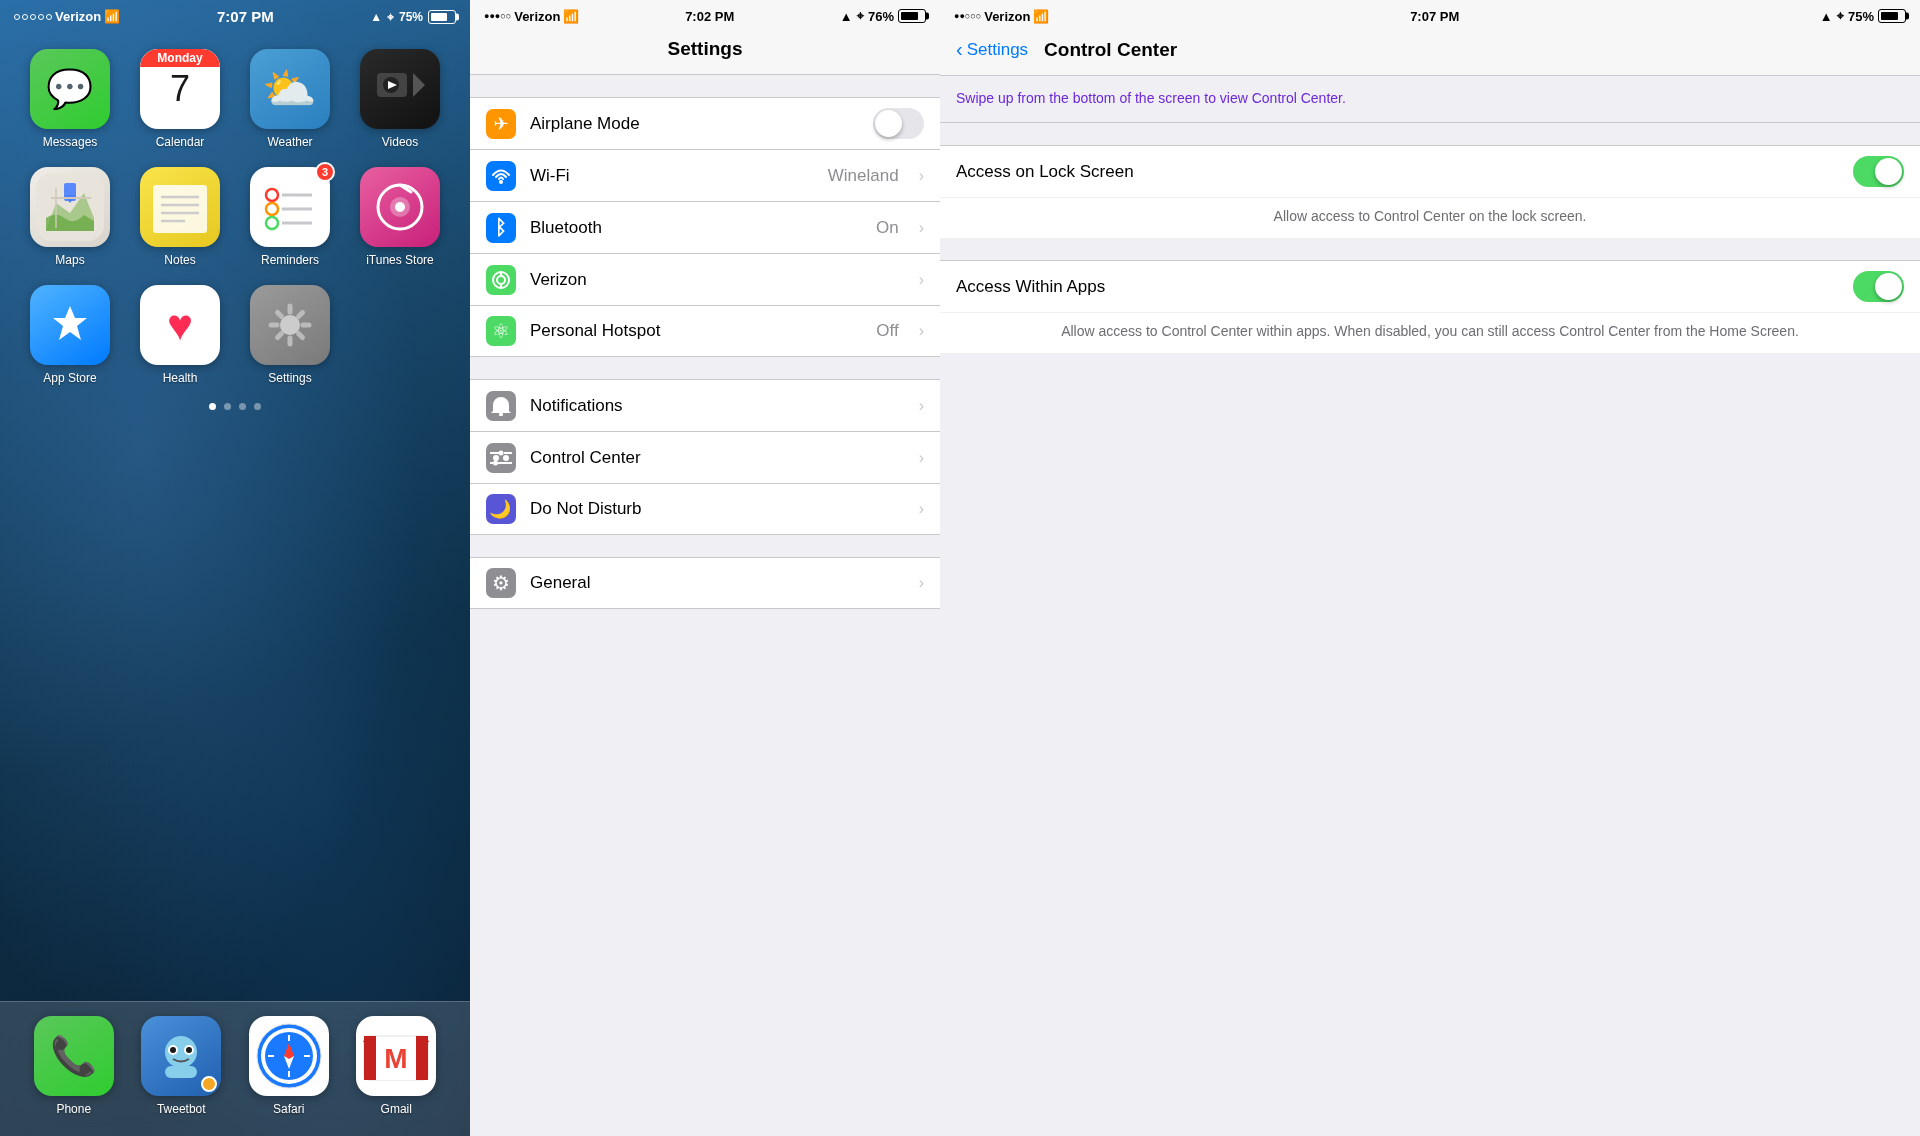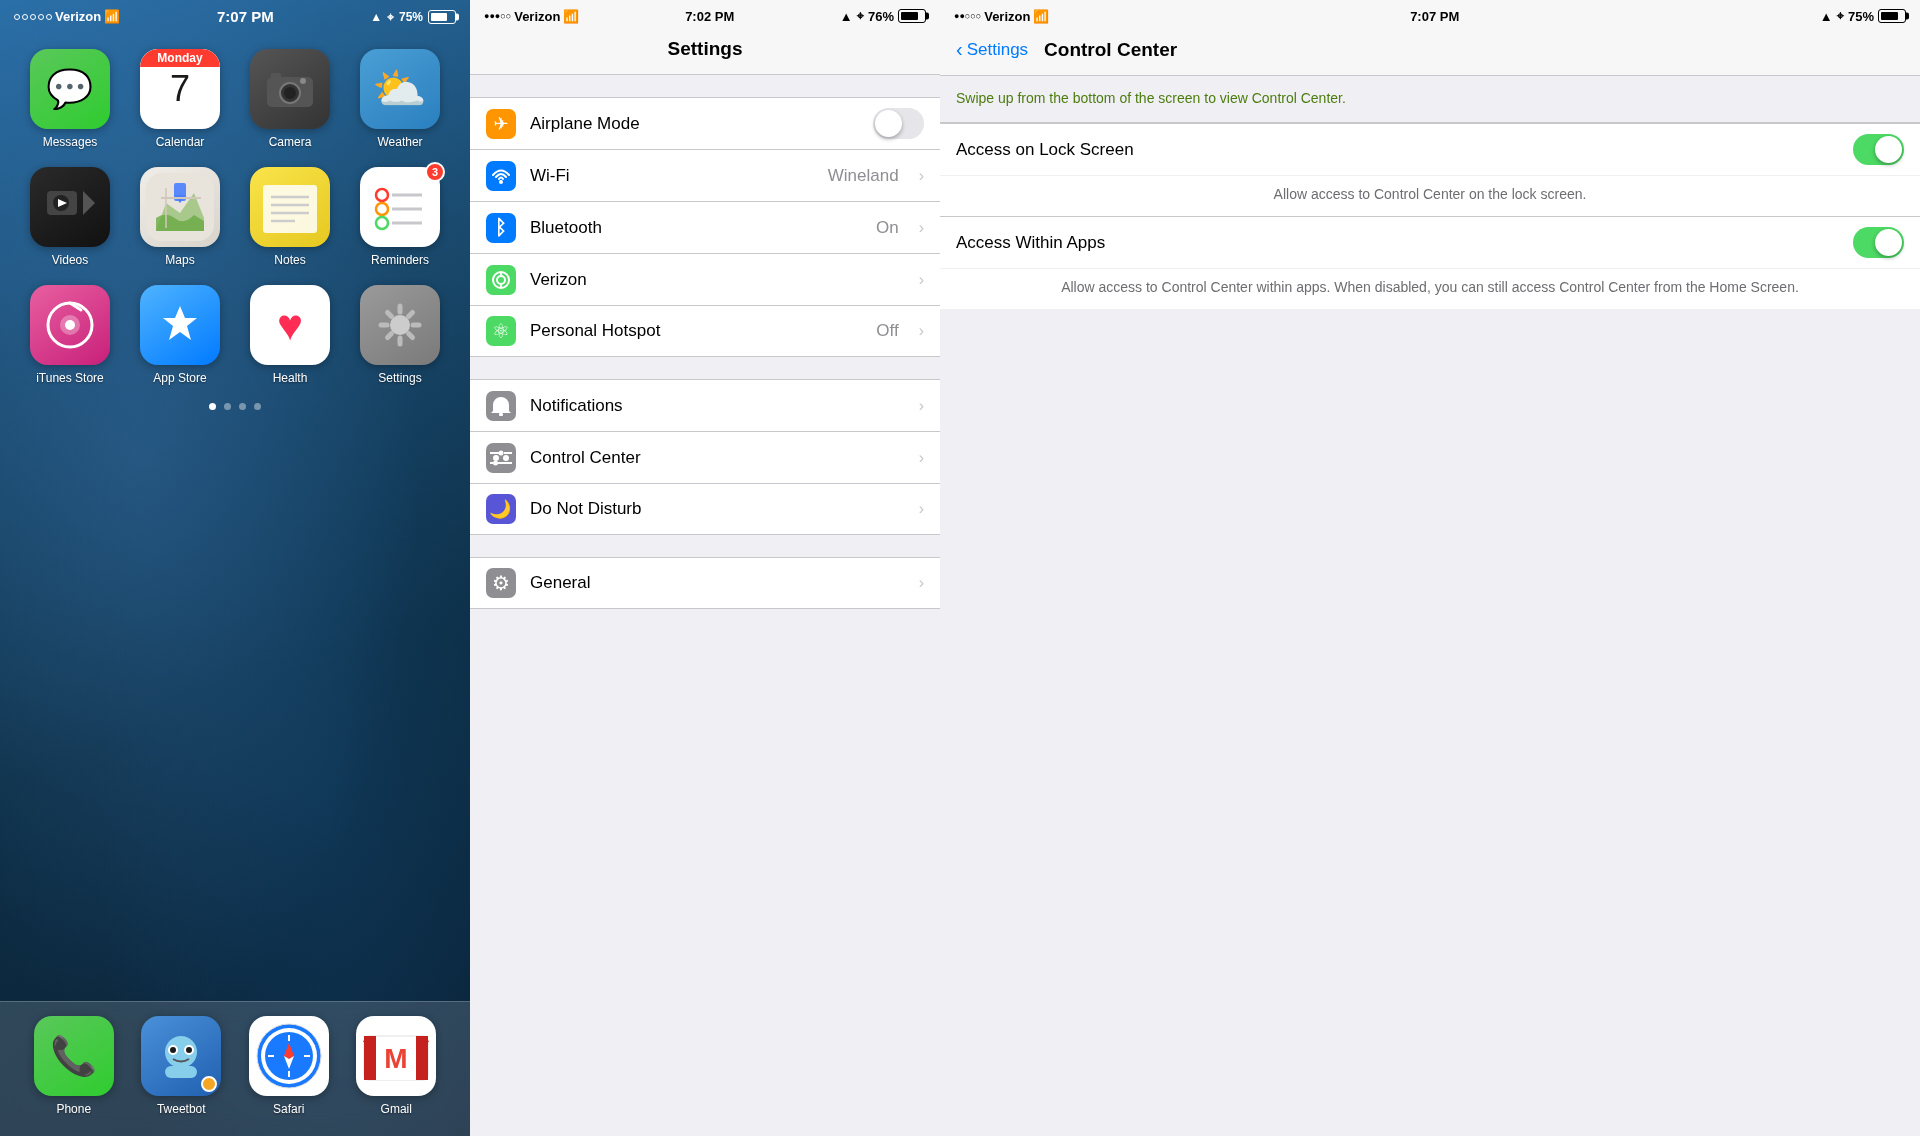--- a/index.html
+++ b/index.html
@@ -265,26 +265,26 @@
     .cc-title {
       font-size: 19px;
       font-weight: 600;
       color: #000;
       margin-left: 16px;
     }
 
     .cc-description {
       padding: 14px 16px 16px;
       font-size: 14px;
-      color: #4d7c0f;
+      color: #6d28d9;
       background: #efeff4;
       border-bottom: 1px solid #c8c7cc;
     }
 
-    .cc-section { }
+    .cc-section { margin-top: 22px; }
     .cc-row {
       background: white;
       border-top: 1px solid #c8c7cc;
       display: flex;
       align-items: center;
       padding: 0 16px;
       min-height: 52px;
       gap: 14px;
     }
     .cc-row:last-child { border-bottom: 1px solid #c8c7cc; }
@@ -390,32 +390,20 @@
       <div class="app-icon" style="background:white; padding:0; overflow:hidden;">
         <div class="calendar-icon-inner">
           <div class="calendar-header-bar">Monday</div>
           <div class="calendar-day-num">7</div>
         </div>
       </div>
       <span class="app-label">Calendar</span>
     </div>
 
 
-    <div class="app-item">
-      <div class="app-icon icon-camera">
-        <svg width="50" height="44" viewBox="0 0 50 44" fill="none">
-          <rect x="2" y="10" width="46" height="30" rx="5" fill="#555"></rect>
-          <rect x="6" y="6" width="10" height="6" rx="2" fill="#555"></rect>
-          <circle cx="25" cy="26" r="10" fill="#333" stroke="#777" stroke-width="2"></circle>
-          <circle cx="25" cy="26" r="6" fill="#222"></circle>
-          <circle cx="38" cy="14" r="3" fill="#888"></circle>
-        </svg>
-      </div>
-      <span class="app-label">Camera</span>
-    </div>
 
     <div class="app-item">
       <div class="app-icon icon-weather">
         <span style="font-size:44px;">⛅</span>
       </div>
       <span class="app-label">Weather</span>
     </div>
 
 
     <div class="app-item">

